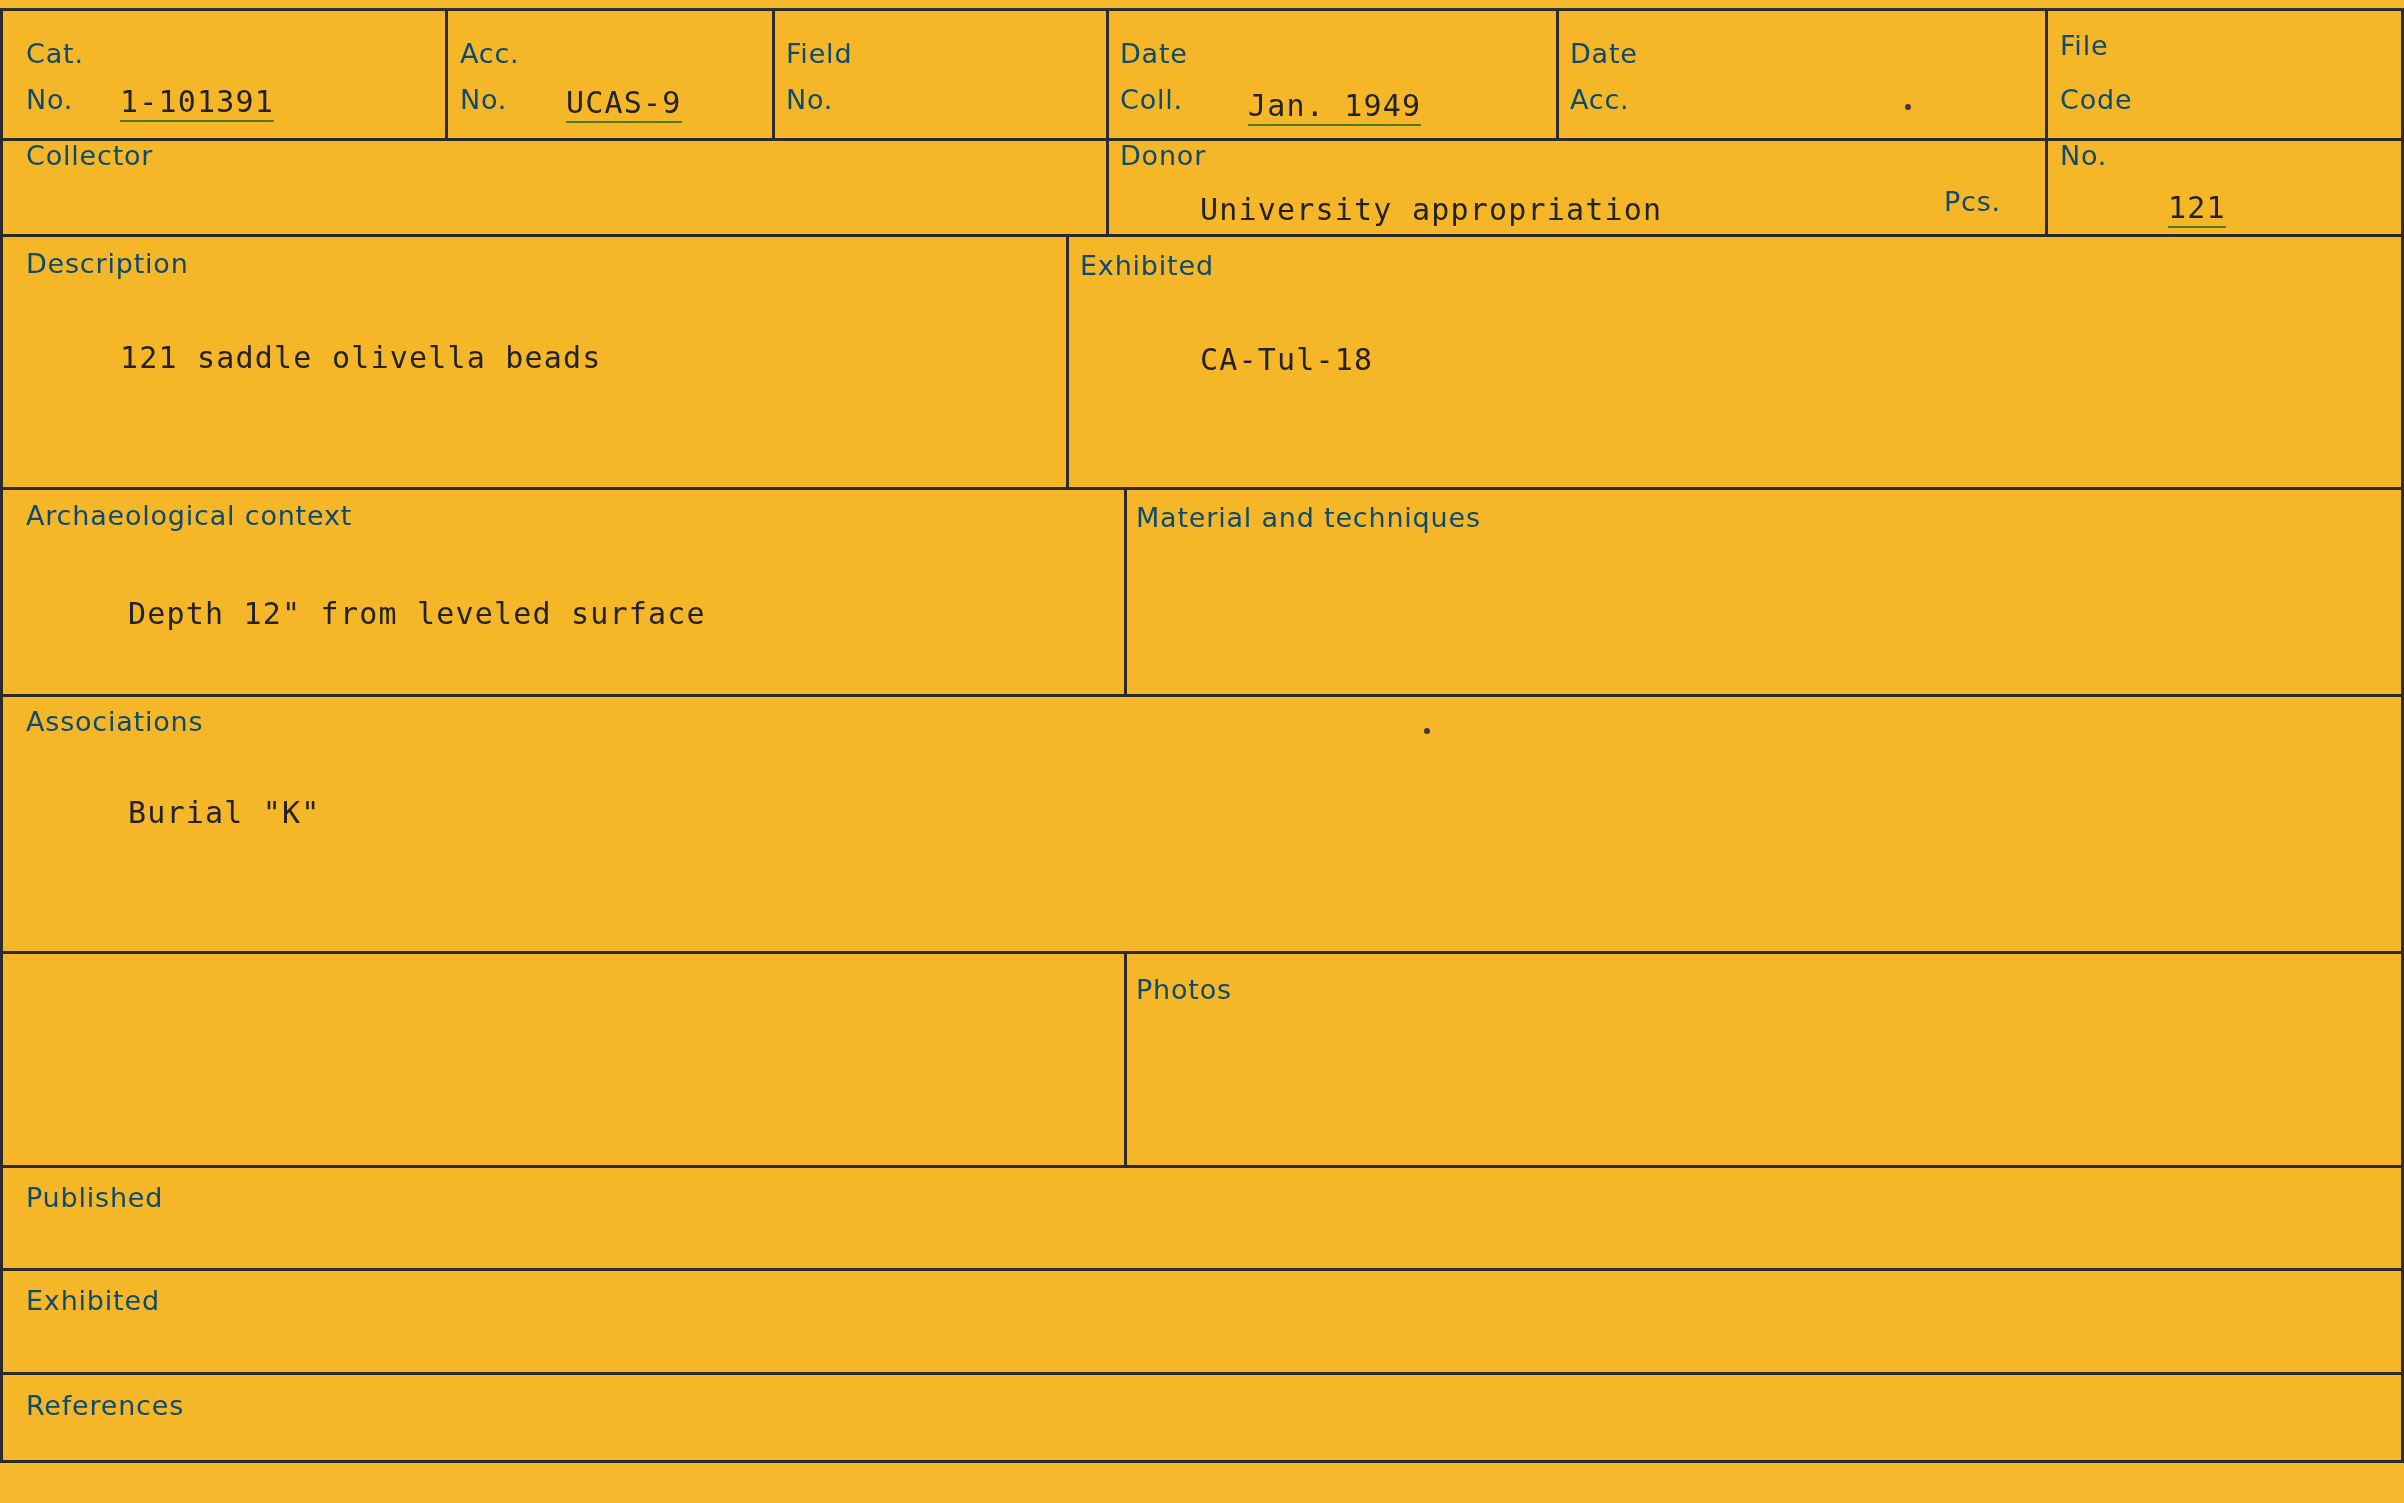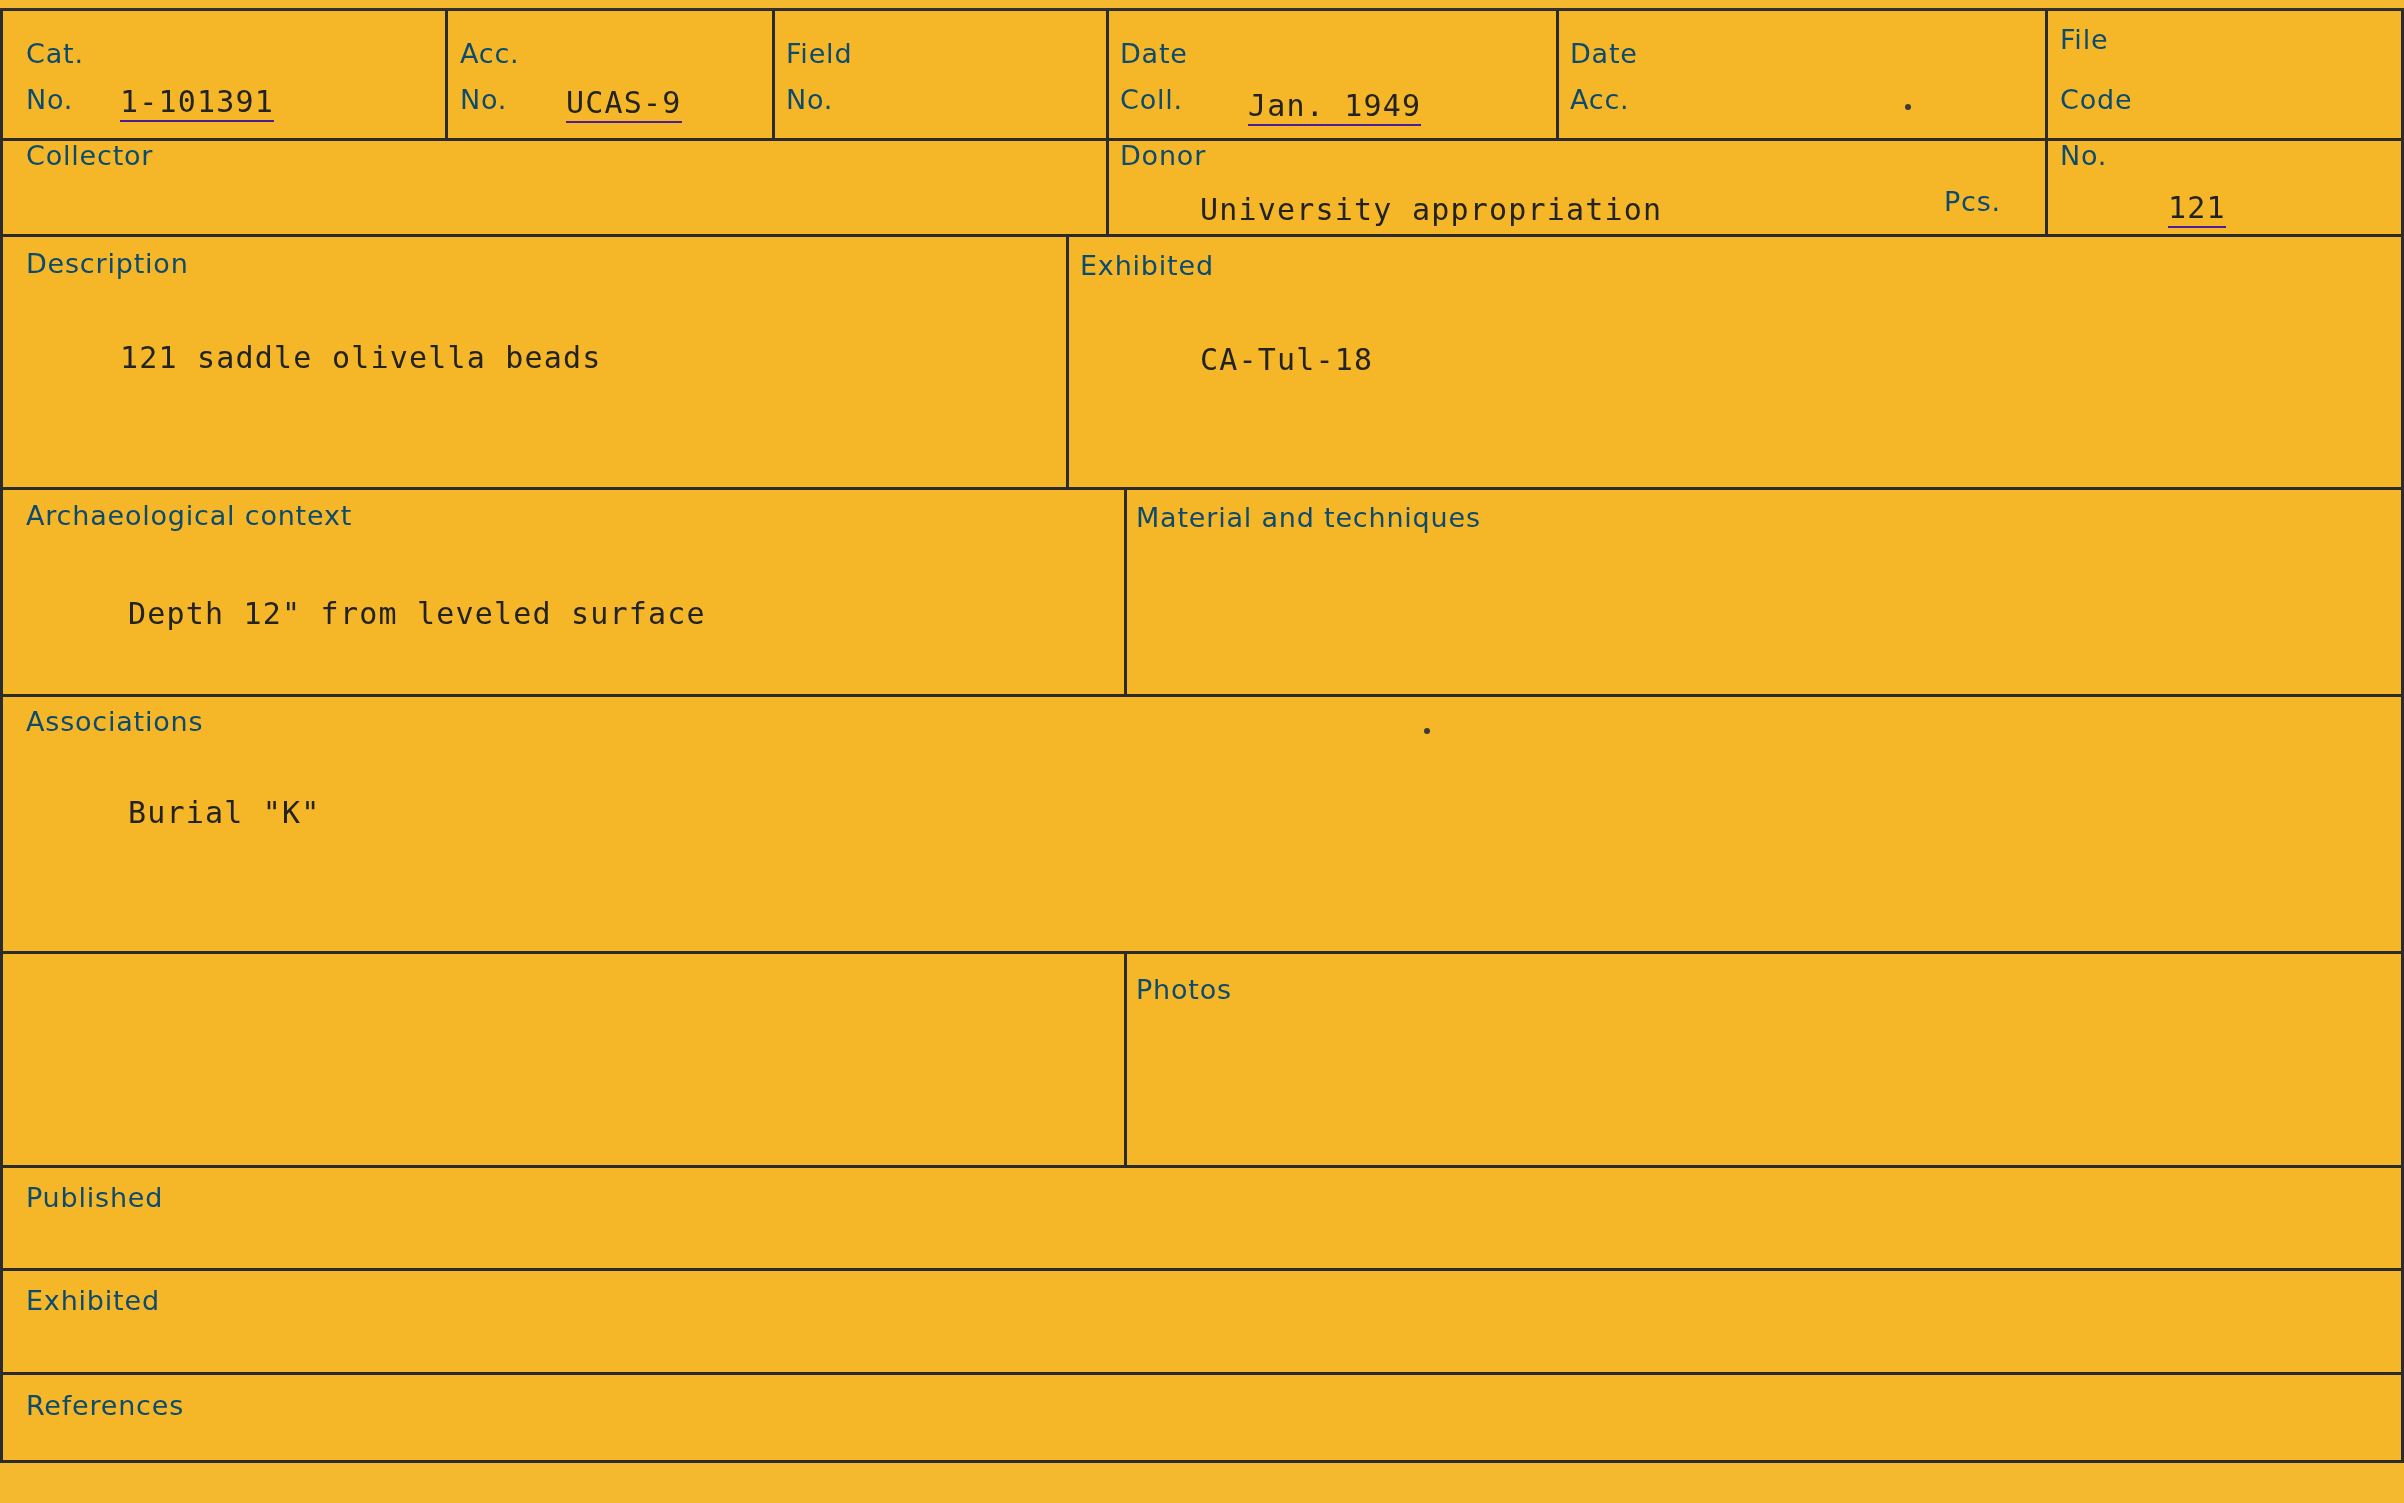--- a/index.html
+++ b/index.html
@@ -49,21 +49,21 @@
   
   .typed {
     position: absolute;
     font-family: "DejaVu Sans Mono", monospace;
     font-size: 30px;
     letter-spacing: 1.2px;
     color: #232323;
     white-space: nowrap;
   }
   .typed.underline {
-    border-bottom: 2px solid #4c1d95;
+    border-bottom: 2px solid #4d7c0f;
     padding-bottom: 1px;
   }
 
   .dot {
     position: absolute;
     width: 6px;
     height: 6px;
     background: #3a3a3a;
     border-radius: 50%;
   }
@@ -118,21 +118,21 @@
 
   <div class="caption" style="left:1120px; top:38px;">Date</div>
   <div class="caption" style="left:1120px; top:84px;">Coll.</div>
   <div class="typed underline" style="left:1248px; top:88px;">Jan. 1949</div>
 
   <div class="caption" style="left:1570px; top:38px;">Date</div>
   <div class="caption" style="left:1570px; top:84px;">Acc.</div>
   <div class="typed" style="left:1700px; top:84px;"></div>
   <div class="dot" style="left:1905px; top:104px;"></div>
 
-  <div class="caption" style="left:2060px; top:24px;">File</div>
+  <div class="caption" style="left:2060px; top:30px;">File</div>
   <div class="caption" style="left:2060px; top:84px;">Code</div>
   <div class="typed" style="left:2180px; top:84px;"></div>
 
   <div class="caption" style="left:26px; top:140px;">Collector</div>
 
   <div class="caption" style="left:1120px; top:140px;">Donor</div>
   <div class="typed" style="left:1200px; top:192px;">University appropriation</div>
 
   <div class="caption" style="left:2060px; top:140px;">No.</div>
   <div class="caption" style="left:1944px; top:186px;">Pcs.</div>

